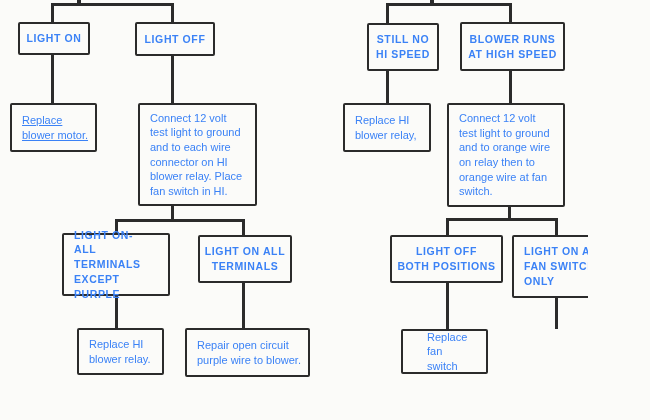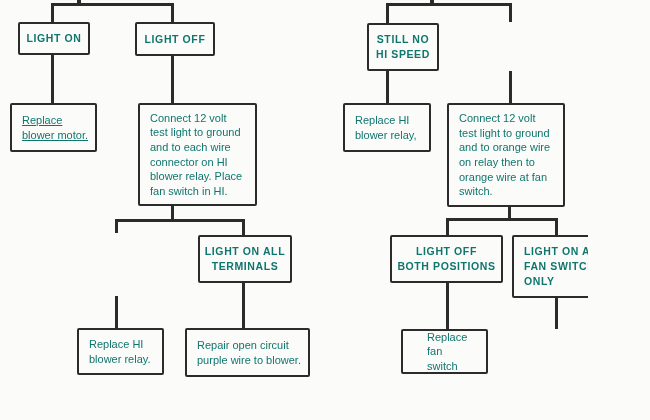--- a/index.html
+++ b/index.html
@@ -7,21 +7,21 @@
     padding: 0;
     background: #fbfbf9;
     font-family: "Liberation Sans", "DejaVu Sans", sans-serif;
   }
   #stage {
     position: relative;
     width: 588px;
     height: 420px;
     background: #fbfbf9;
     overflow: hidden;
-    color: #0f766e;
+    color: #3b82f6;
   }
   .box {
     position: absolute;
     border: 2px solid #2b2b2b;
     border-radius: 2px;
     background: #fbfbf9;
     display: flex;
     align-items: center;
     white-space: pre-line;
     box-sizing: border-box;
@@ -90,33 +90,38 @@
   <div class="box action leftalign" style="left:10px; top:103px; width:87px; height:49px;text-decoration:underline;">Replace
 blower motor.</div>
 
   <div class="box action leftalign" style="left:138px; top:103px; width:119px; height:103px;">Connect 12 volt
 test light to ground
 and to each wire
 connector on HI
 blower relay. Place
 fan switch in HI.</div>
 
+  <div class="box decision leftalign" style="left:62px; top:233px; width:108px; height:63px;">LIGHT ON-
+ALL TERMINALS
+EXCEPT PURPLE</div>
 
   <div class="box decision center" style="left:198px; top:235px; width:94px; height:48px;">LIGHT ON ALL
 TERMINALS</div>
 
   <div class="box action leftalign" style="left:77px; top:328px; width:87px; height:47px;">Replace HI
 blower relay.</div>
 
   <div class="box action leftalign" style="left:185px; top:328px; width:125px; height:49px;">Repair open circuit
 purple wire to blower.</div>
 
   <div class="box decision center" style="left:352px; top:23px; width:72px; height:48px;margin-left:15px;">STILL NO
 HI SPEED</div>
 
+  <div class="box decision center" style="left:460px; top:22px; width:105px; height:49px;">BLOWER RUNS
+AT HIGH SPEED</div>
 
   <div class="box action leftalign" style="left:343px; top:103px; width:88px; height:49px;">Replace HI
 blower relay,</div>
 
   <div class="box action leftalign" style="left:447px; top:103px; width:118px; height:104px;">Connect 12 volt
 test light to ground
 and to orange wire
 on relay then to
 orange wire at fan
 switch.</div>

